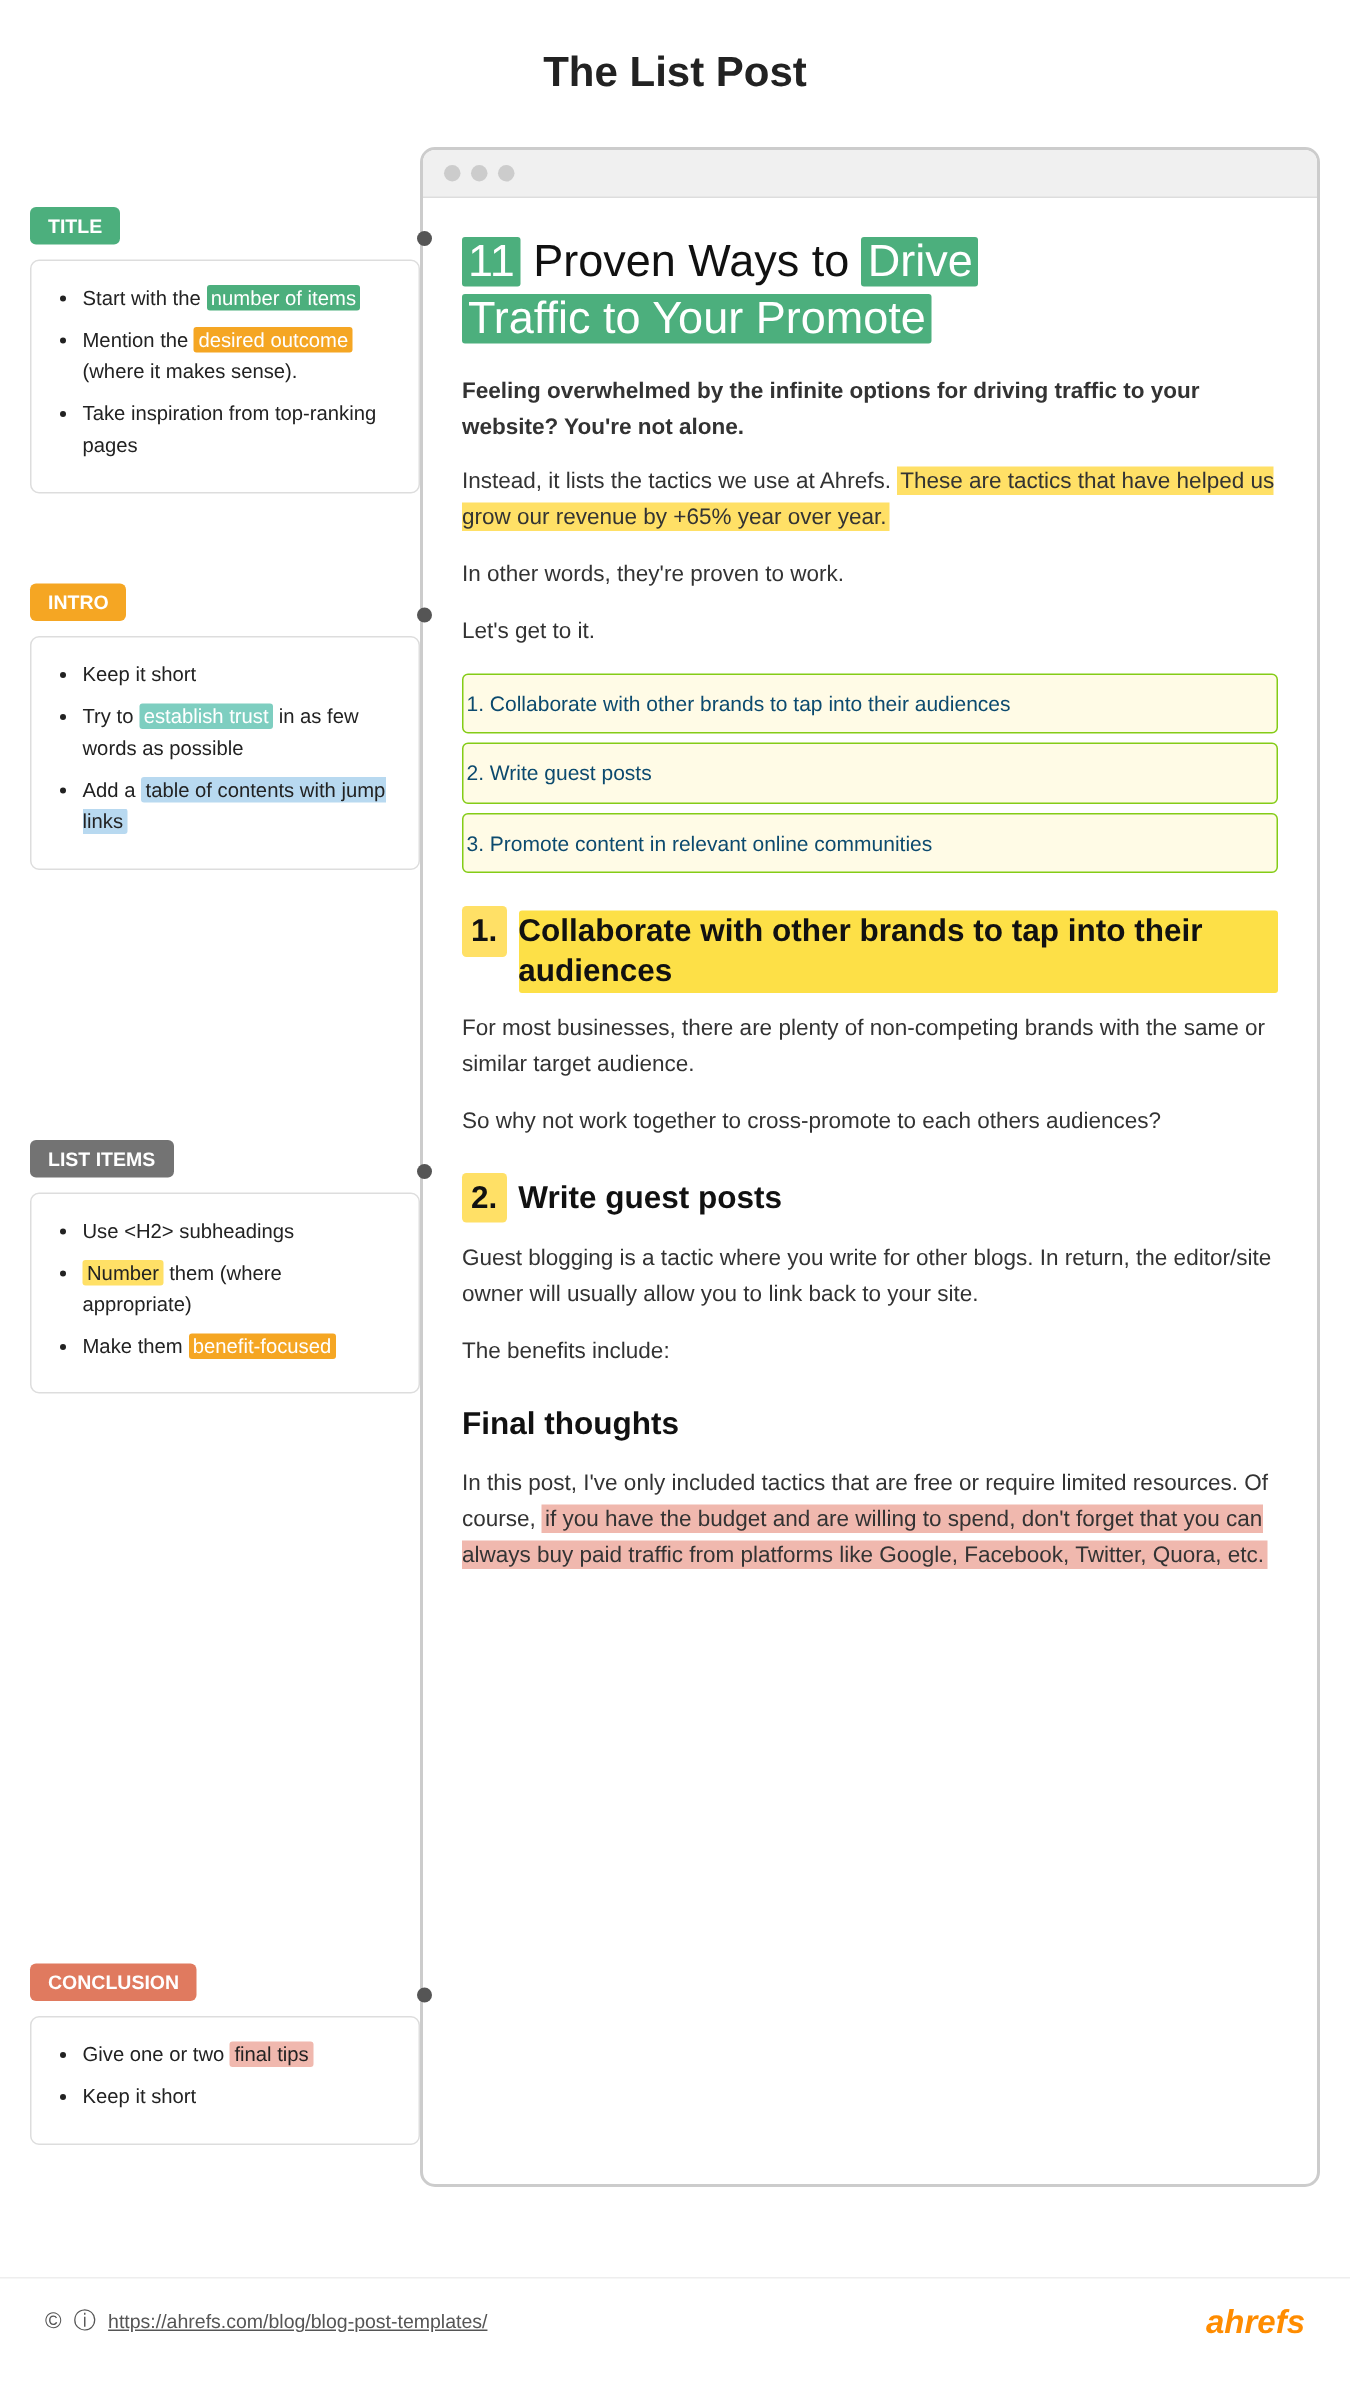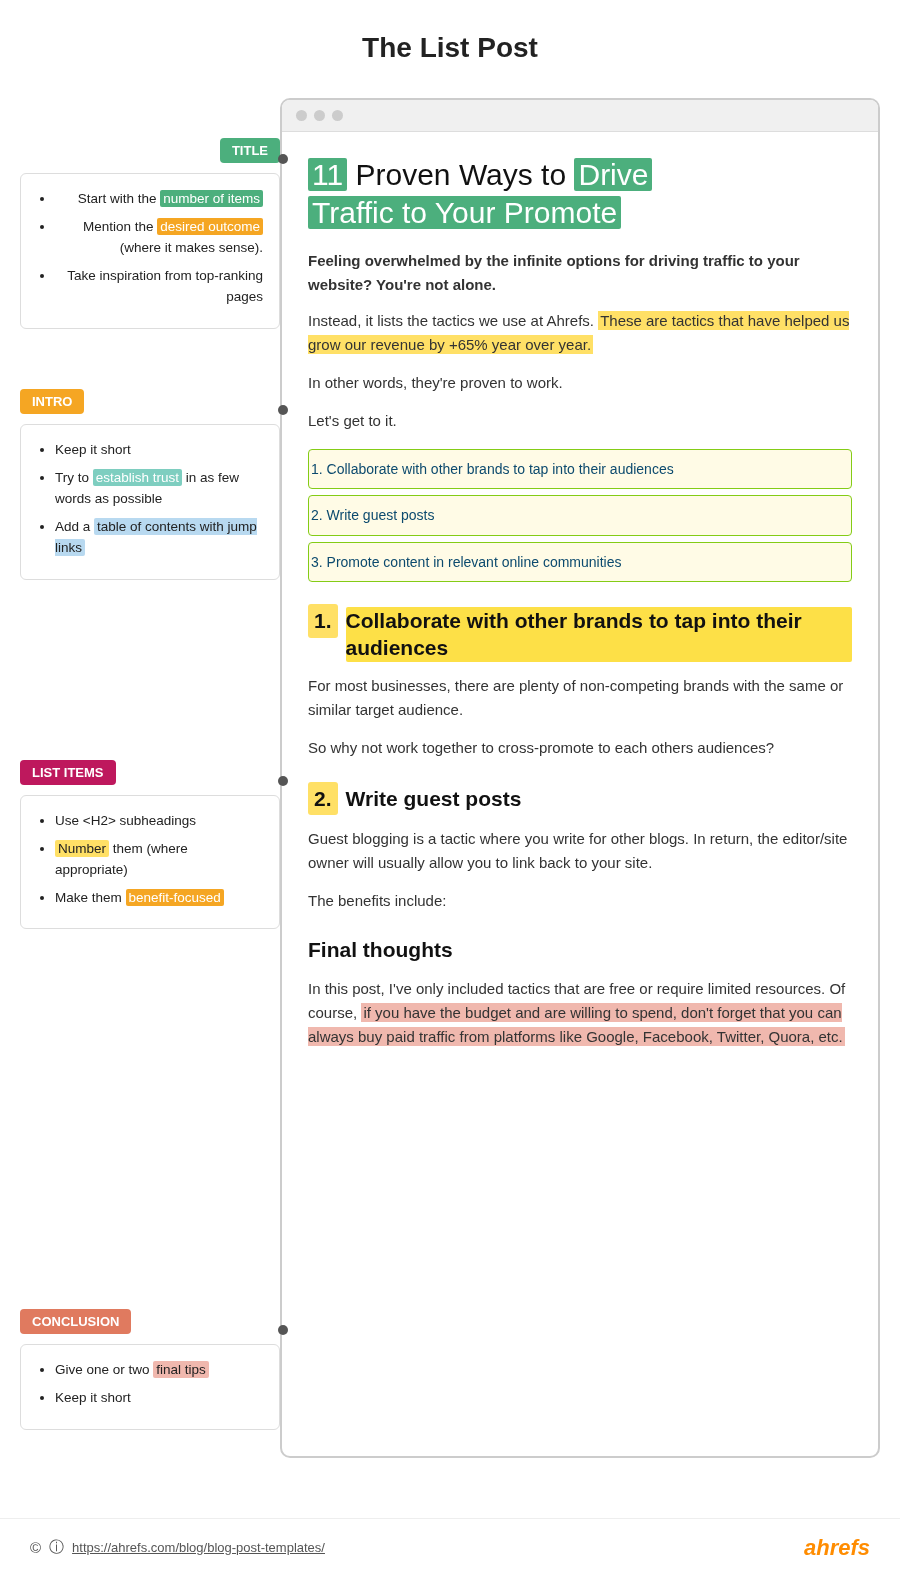--- a/index.html
+++ b/index.html
@@ -44,21 +44,21 @@
       display: inline-block;
       padding: 5px 12px;
       font-weight: 700;
       font-size: 13px;
       color: #fff;
       border-radius: 4px;
       margin-bottom: 10px;
     }
     .label-title { background: #4caf7d; }
     .label-intro { background: #f5a623; }
-    .label-list-items { background: #be185d; }
+    .label-list-items { background: #737373; }
     .label-conclusion { background: #e07a5f; }
 
     .annotation-box {
       background: #fff;
       border: 1.5px solid #ddd;
       border-radius: 6px;
       padding: 14px 16px;
       font-size: 13.5px;
       color: #222;
       line-height: 1.6;
@@ -209,21 +209,21 @@
 </head>
 <body>
 
 <h1 class="page-title">The List Post</h1>
 
 <div class="main-layout">
 
   <div class="left-panel">
 
     <div class="annotation-block anno-wrapper" style="margin-top: 30px; margin-bottom: 36px;">
-      <div style="position:relative;text-align:right;">
+      <div style="position:relative;">
         <span class="annotation-label label-title">TITLE</span>
         <div class="annotation-box">
           <ul>
             <li>Start with the <span class="hl-green">number of items</span></li>
             <li>Mention the <span class="hl-orange">desired outcome</span> (where it makes sense).</li>
             <li>Take inspiration from top-ranking pages</li>
           </ul>
         </div>
         
         <div class="right-dot" style="top: 16px;"></div>

